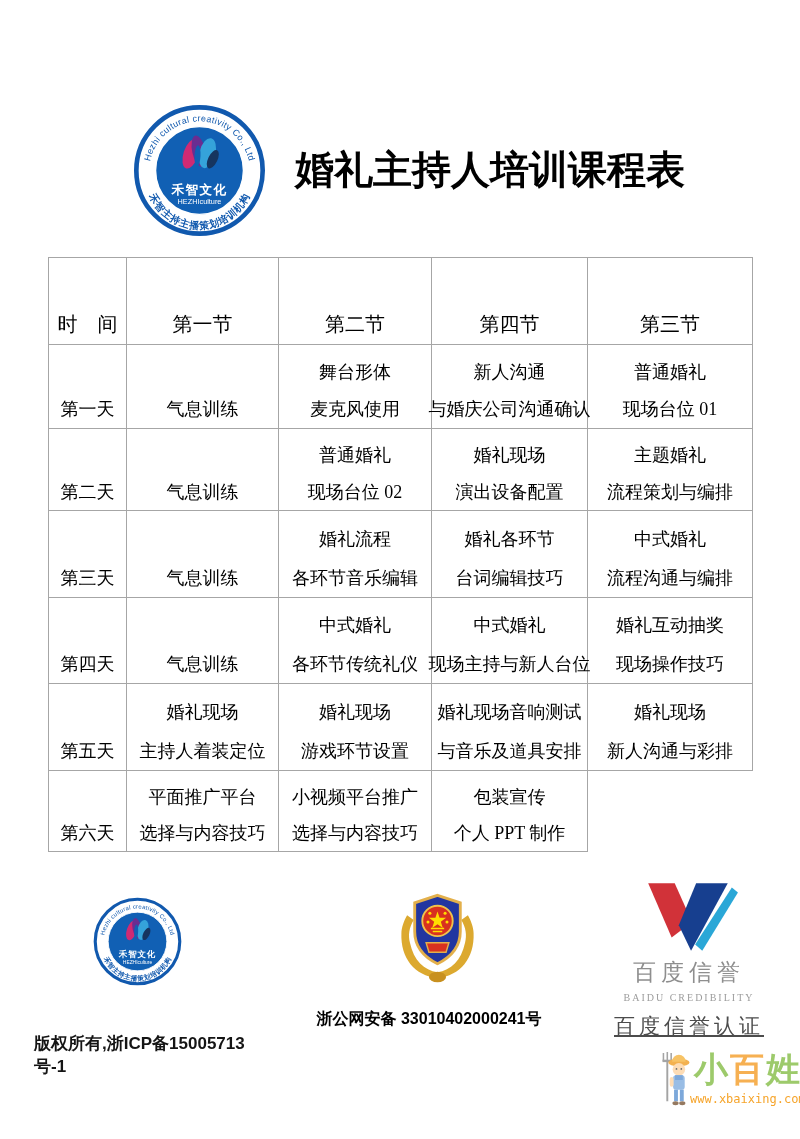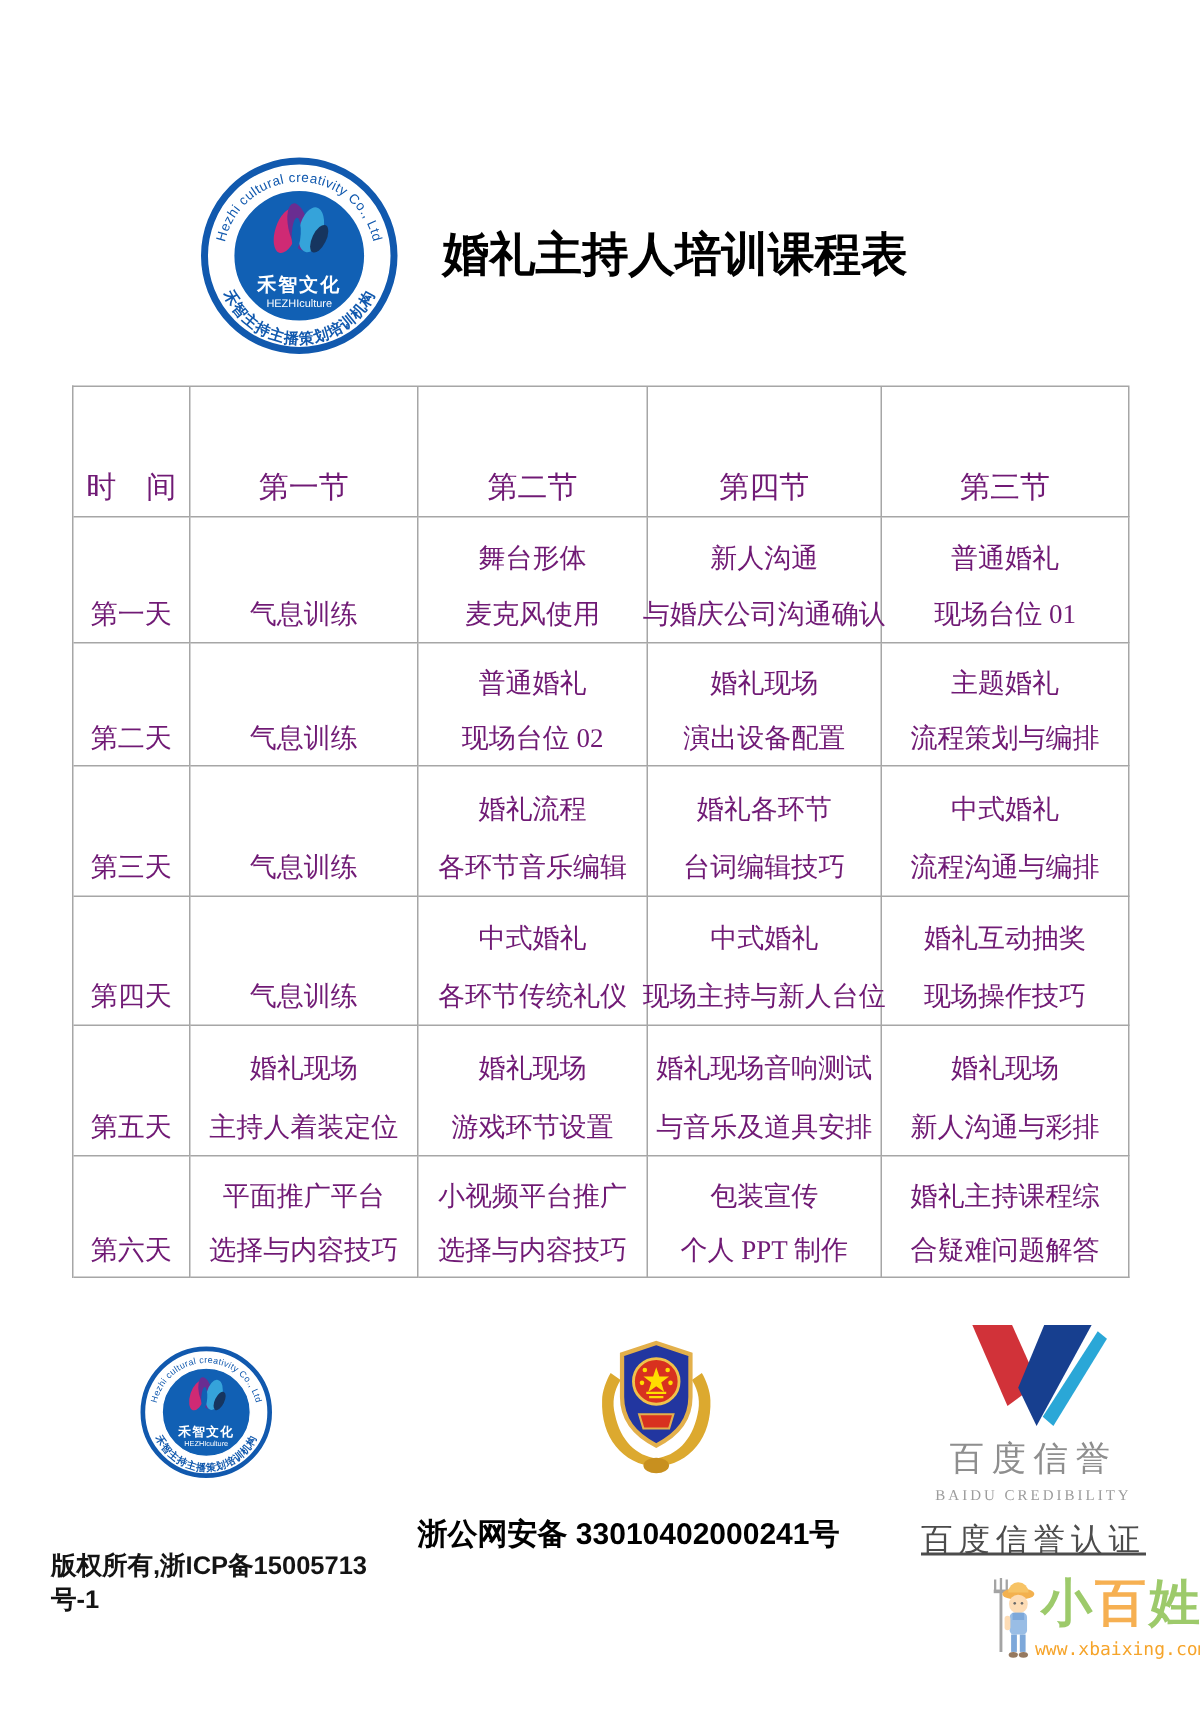--- a/index.html
+++ b/index.html
@@ -2,40 +2,40 @@
 <html><head>
 <meta charset="utf-8">
 <style>
   html,body{margin:0;padding:0;background:#ffffff;}
   .page{position:relative;width:800px;height:1139px;background:#ffffff;overflow:hidden;
         font-family:"Liberation Serif",serif;}
 
   
   .logo-lg{position:absolute;left:133px;top:104px;width:133px;height:133px;}
   .logo-sm{position:absolute;left:93px;top:897px;width:89px;height:89px;}
-  .title{position:absolute;left:295px;top:150px;width:320px;font-size:31px;line-height:40px;
+  .title{position:absolute;left:295px;top:150px;width:320px;font-size:39px;line-height:40px;
          font-weight:bold;color:#000;white-space:nowrap;}
 
   
   .grid{position:absolute;left:48px;top:257px;display:grid;
         grid-template-columns:78px 152px 153px 156px 165px;
         grid-template-rows:87px 84px 82px 87px 86px 87px 81px;
         border-top:1px solid #a6a6a6;border-left:1px solid #a6a6a6;}
   .cell{border-right:1px solid #a6a6a6;border-bottom:1px solid #a6a6a6;
         display:flex;flex-direction:column;padding-top:8px;box-sizing:border-box;
-        font-size:18px;color:#701a75;}
+        font-size:18px;color:#000000;}
   .cell .ln{flex:1;display:flex;align-items:center;justify-content:center;white-space:pre;}
   .cell.head{font-size:20px;}
 
   
   .copyright{position:absolute;left:34px;top:1032px;width:240px;
              font-family:"Liberation Sans",sans-serif;font-weight:bold;font-size:17px;color:#141414;}
   .police-badge{position:absolute;left:390px;top:889px;width:95px;height:100px;}
-  .police-text{position:absolute;left:259px;top:1009px;width:320px;text-align:center;
-               font-family:"Liberation Sans",sans-serif;font-weight:bold;font-size:20px;color:#000;}
+  .police-text{position:absolute;left:269px;top:1009px;width:320px;text-align:center;
+               font-family:"Liberation Sans",sans-serif;font-weight:bold;font-size:16px;color:#000;}
   .baidu{position:absolute;left:601px;top:880px;width:176px;text-align:center;
          font-family:"Liberation Sans",sans-serif;}
   .baidu-v{display:block;margin:0 auto;width:102px;height:74px;}
   .baidu-name{font-size:23px;color:#8e8e8e;letter-spacing:5px;margin-top:3px;}
   .baidu-en{font-size:10px;color:#9c9c9c;letter-spacing:2px;margin-top:4px;font-family:Liberation Serif, serif;}
   .baidu-cert{font-size:21px;color:#4c4c4c;letter-spacing:4px;margin-top:9px;text-decoration:underline;}
 
   
   .watermark{position:absolute;left:660px;top:1048px;width:136px;height:62px;}
   .wm-figure{position:absolute;left:0;top:3px;width:32px;height:58px;opacity:.9;}
@@ -212,24 +212,20 @@
         <div class="ln">选择与内容技巧</div>
       </div>
       <div class="cell">
         <div class="ln">小视频平台推广</div>
         <div class="ln">选择与内容技巧</div>
       </div>
       <div class="cell">
         <div class="ln">包装宣传</div>
         <div class="ln">个人 PPT 制作</div>
       </div>
-      <div class="cell">
-        <div class="ln">婚礼主持课程综</div>
-        <div class="ln">合疑难问题解答</div>
-      </div>
     </div>
 
   <svg class="logo-sm">
       <use href="#hezhi-badge"></use>
     </svg>
   <div class="copyright">版权所有,浙ICP备15005713号-1</div>
 
   <svg class="police-badge" viewBox="0 0 100 104">
     <path d="M50,93 C26,91 11,72 12,46 C12,40 15,32 18,27 L25,32 C20,40 19,48 21,56 C25,75 36,85 50,87 Z" fill="#dca92f"></path>
     <path d="M50,93 C74,91 89,72 88,46 C88,40 85,32 82,27 L75,32 C80,40 81,48 79,56 C75,75 64,85 50,87 Z" fill="#dca92f"></path>

